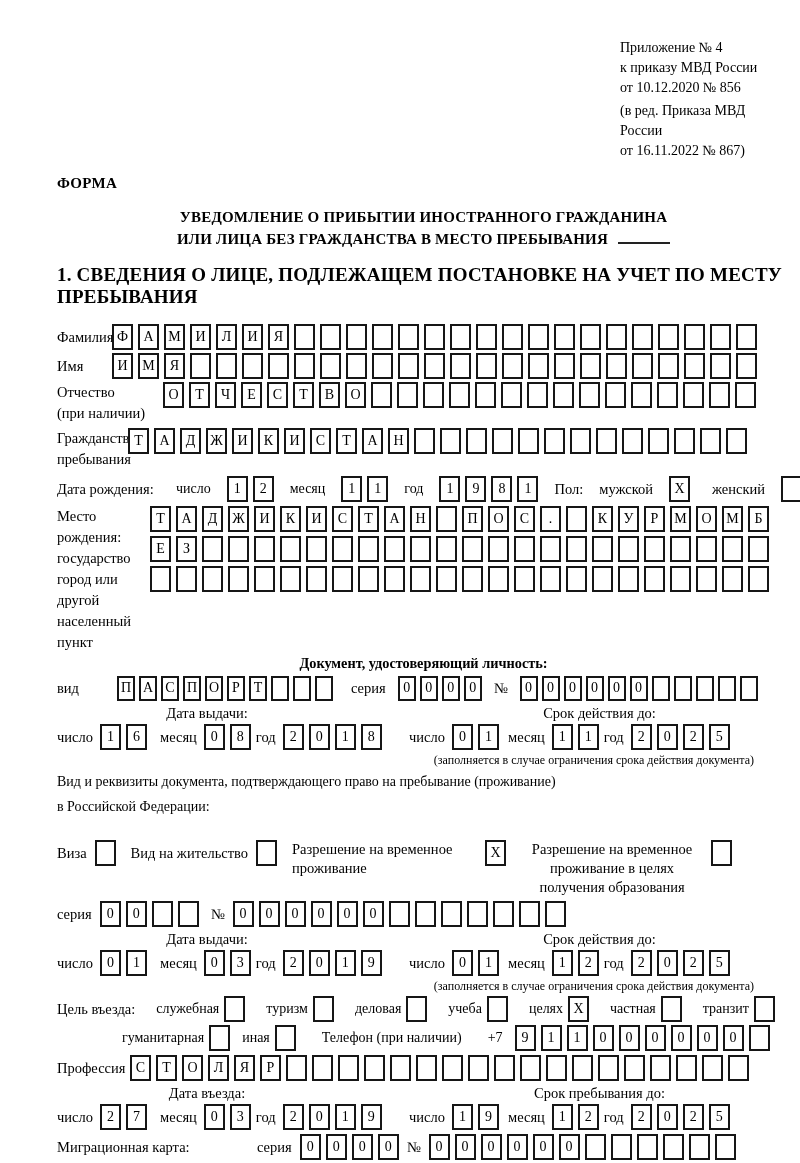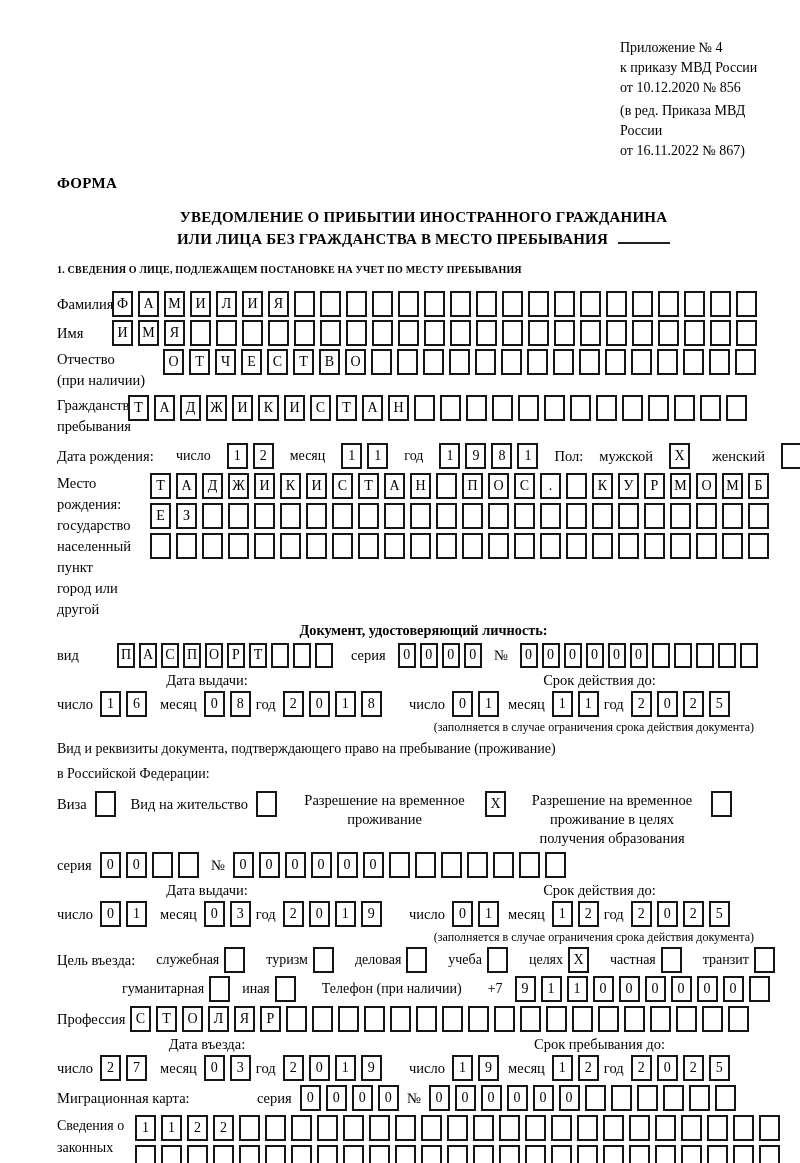--- a/index.html
+++ b/index.html
@@ -14,21 +14,21 @@
   .hdr { margin-left:563px; line-height:20px; font-size:14px; }
   .hdr .amend { margin-top:3px; }
   .forma { padding-right:28px; margin-top:14px;
            font-weight:bold; font-size:15px; letter-spacing:0.3px; }
 
   
   .title { text-align:center; margin-top:14px; font-weight:bold; font-size:15px;
            line-height:22px; letter-spacing:0.2px; }
   .blank { display:inline-block; width:52px; border-bottom:2px solid #222;
            height:12px; margin-left:10px; }
-  .sect  { margin-top:14px; font-weight:bold; font-size:10px; letter-spacing:0.2px; }
+  .sect  { margin-top:14px; font-weight:bold; font-size:19px; letter-spacing:0.2px; }
 
   
   .frow { display:flex; align-items:flex-start; }
   .lbl  { font-size:14.5px; line-height:26px; flex:0 0 auto; }
   .lbl2 { font-size:14.5px; line-height:21px; flex:0 0 auto; }
   .cells { display:inline-flex; gap:5px; flex:0 0 auto; }
   .cell { box-sizing:border-box; width:21px; height:26px; border:2px solid #161616;
           display:inline-flex; align-items:center; justify-content:center;
           font-size:14px; background:#fff; flex:0 0 auto; }
   .tight { gap:4px; }
@@ -38,24 +38,24 @@
   .split { display:flex; margin-top:4px; }
   .scol-l { width:352px; flex:0 0 352px; }
   .scol-r { flex:1; }
   .dhead { text-align:center; font-size:14.5px; line-height:17px; margin-bottom:2px; }
   .scol-l .dhead { width:300px; }
   .dgroup { display:flex; align-items:center; gap:5px; }
   .dgroup .dl { margin-right:2px; font-size:14.5px; }
   .note { font-size:12px; text-align:right; padding-right:36px; margin-top:3px; line-height:15px; }
 
   
-  .visa-row { display:flex; align-items:flex-start; margin-top:8px; column-gap:15px; }
+  .visa-row { display:flex; align-items:flex-start; margin-top:24px; column-gap:15px; }
   .vopt { display:flex; align-items:flex-start; column-gap:8px; }
   .vlbl { font-size:14.5px; line-height:19px; }
-  .vlbl.c3 { width:185px; text-align:center; }
+  .vlbl.c3 { width:185px; text-align:left; }
   .vlbl.c4 { width:182px; text-align:center; }
 
   
   .prow { display:flex; align-items:center; column-gap:21px; }
   .opt  { display:flex; align-items:center; column-gap:5px; }
 
   
   .rep { display:flex; margin-top:4px; }
   .rep-lbls { width:78px; flex:0 0 78px; line-height:22px; font-size:14px; }
   .rep-main { display:flex; flex-direction:column; row-gap:4px; }
@@ -241,22 +241,22 @@
     <span class="lbl" style="margin-left:6px">женский</span>
     <span class="cells">
         <span class="cell"></span>
       </span>
   </div>
 
   <div class="frow mt4">
     <span style="width:93px">
       <span class="lbl2" style="display:block">Место рождения:</span>
       <span class="lbl2" style="display:block">государство</span>
+      <span class="lbl2" style="display:block">город или другой</span>
       <span class="lbl2" style="display:block">населенный пункт</span>
-      <span class="lbl2" style="display:block">город или другой</span>
     </span>
     <span class="grow3">
       <span class="cells">
           <span class="cell">Т</span>
           <span class="cell">А</span>
           <span class="cell">Д</span>
           <span class="cell">Ж</span>
           <span class="cell">И</span>
           <span class="cell">К</span>
           <span class="cell">И</span>

